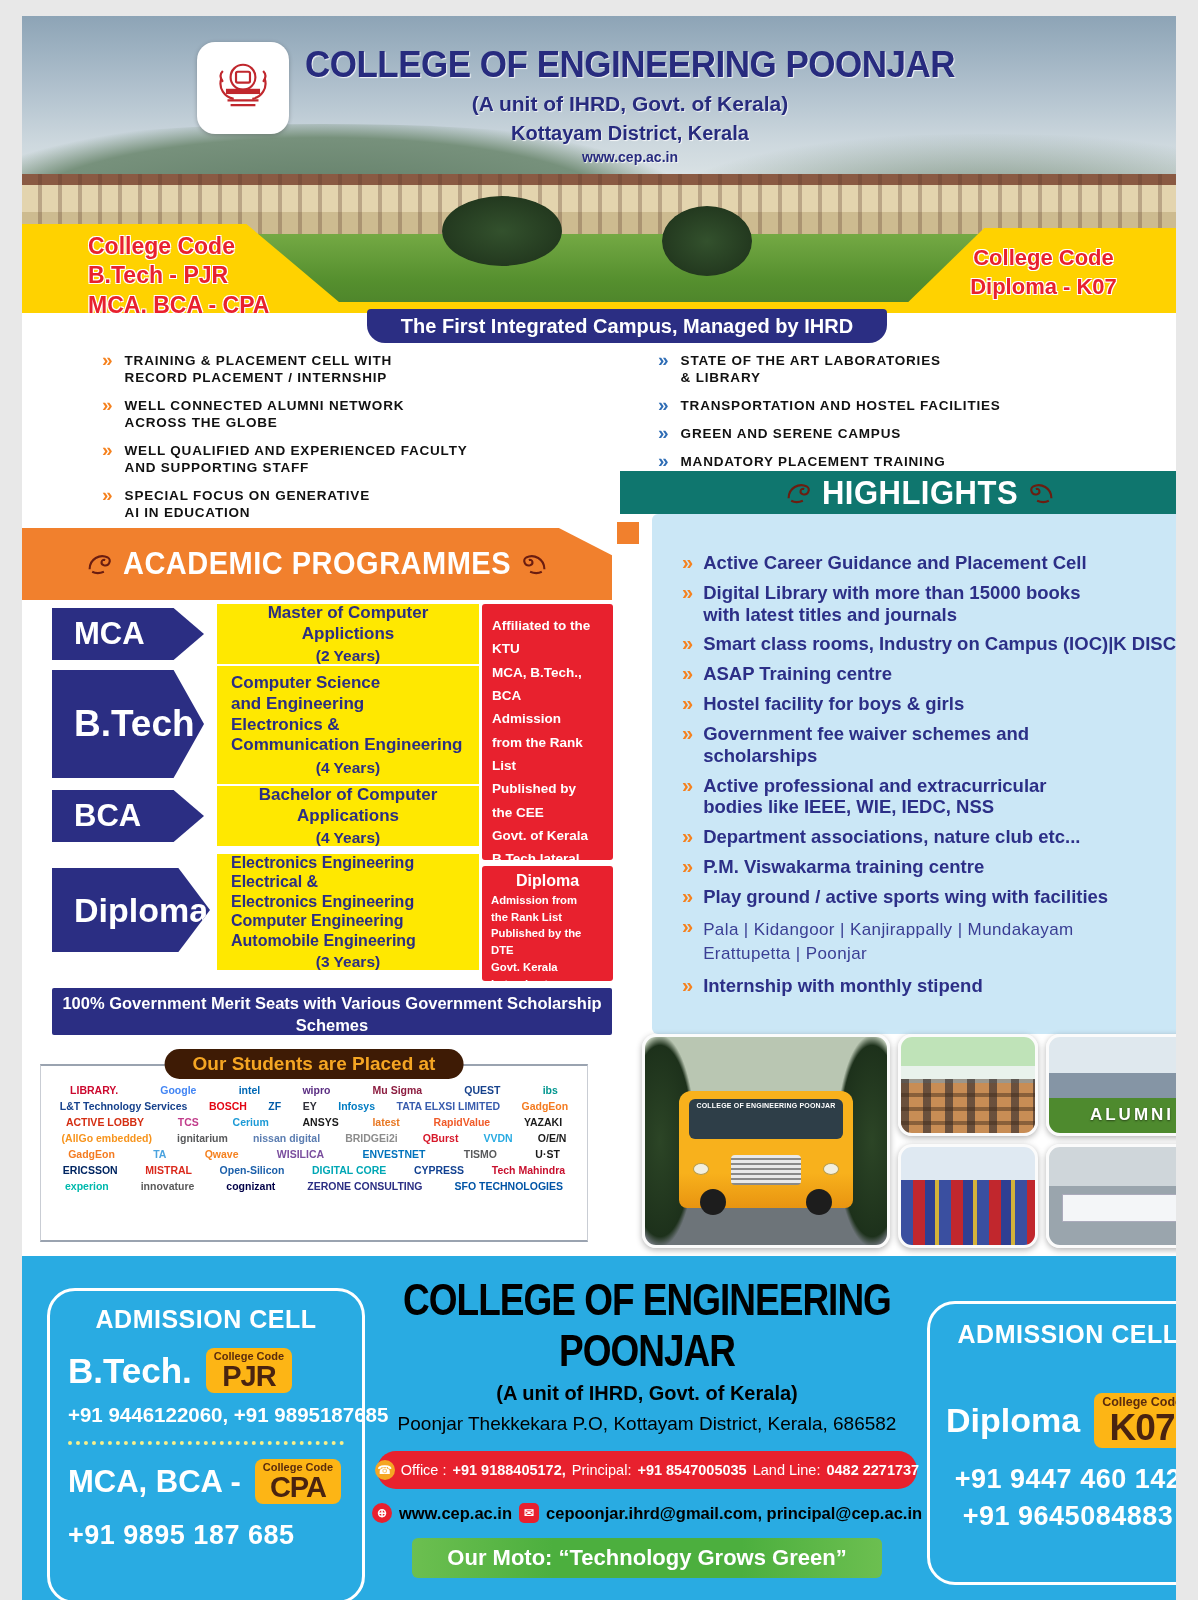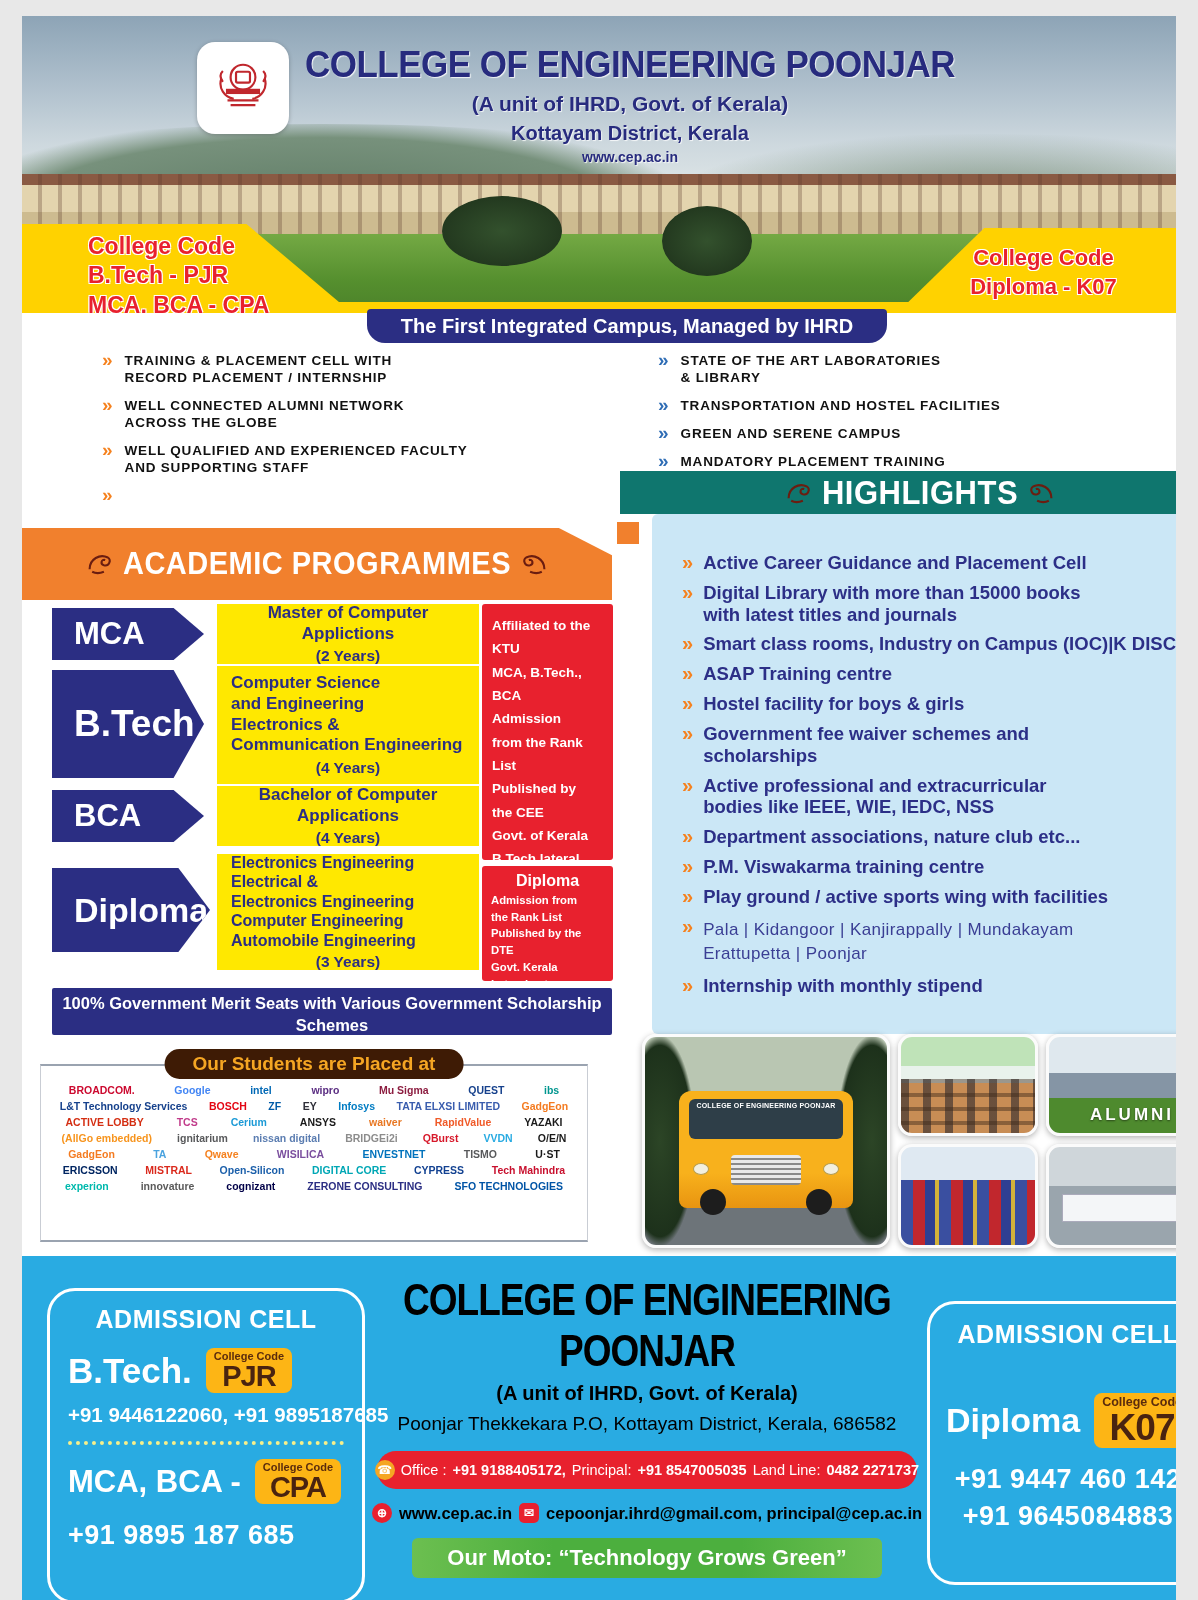--- a/index.html
+++ b/index.html
@@ -211,20 +211,22 @@
         <span class="feat-txt pre">WELL CONNECTED ALUMNI NETWORK
 ACROSS THE GLOBE</span>
       </div>
       <div class="feat">
         <span class="feat-arr" style="color: rgb(245, 130, 31);">»</span>
         <span class="feat-txt pre">WELL QUALIFIED AND EXPERIENCED FACULTY
 AND SUPPORTING STAFF</span>
       </div>
       <div class="feat">
         <span class="feat-arr" style="color: rgb(245, 130, 31);">»</span>
+        <span class="feat-txt pre">SPECIAL FOCUS ON GENERATIVE
+AI IN EDUCATION</span>
       </div>
     </div>
   <div class="features-col" id="features-right">
       <div class="feat">
         <span class="feat-arr" style="color: rgb(47, 109, 181);">»</span>
         <span class="feat-txt pre">STATE OF THE ART LABORATORIES
 &amp; LIBRARY</span>
       </div>
       <div class="feat">
         <span class="feat-arr" style="color: rgb(47, 109, 181);">»</span>
@@ -391,21 +393,21 @@
         <div>
           <div class="hl-txt pre">Internship with monthly stipend</div>
         </div>
       </div>
     </div>
 
   <div class="placed-box">
     <div class="placed-pill">Our Students are Placed at</div>
     <div id="logo-rows">
         <div class="logo-row">
-          <span class="logo-chip" style="color: rgb(204, 9, 47);">BROADCOM.</span>
+          <span class="logo-chip" style="color: rgb(204, 9, 47);">LIBRARY.</span>
           <span class="logo-chip" style="color: rgb(66, 133, 244);">Google</span>
           <span class="logo-chip" style="color: rgb(0, 104, 181);">intel</span>
           <span class="logo-chip" style="color: rgb(90, 45, 130);">wipro</span>
           <span class="logo-chip" style="color: rgb(140, 29, 64);">Mu Sigma</span>
           <span class="logo-chip" style="color: rgb(22, 65, 140);">QUEST</span>
           <span class="logo-chip" style="color: rgb(0, 150, 143);">ibs</span>
         </div>
         <div class="logo-row">
           <span class="logo-chip" style="color: rgb(22, 65, 140);">L&amp;T Technology Services</span>
           <span class="logo-chip" style="color: rgb(227, 6, 19);">BOSCH</span>
@@ -413,21 +415,21 @@
           <span class="logo-chip" style="color: rgb(46, 46, 56);">EY</span>
           <span class="logo-chip" style="color: rgb(0, 124, 195);">Infosys</span>
           <span class="logo-chip" style="color: rgb(58, 93, 174);">TATA ELXSI LIMITED</span>
           <span class="logo-chip" style="color: rgb(244, 123, 32);">GadgEon</span>
         </div>
         <div class="logo-row">
           <span class="logo-chip" style="color: rgb(212, 46, 18);">ACTIVE LOBBY</span>
           <span class="logo-chip" style="color: rgb(193, 59, 138);">TCS</span>
           <span class="logo-chip" style="color: rgb(28, 154, 214);">Cerium</span>
           <span class="logo-chip" style="color: rgb(26, 26, 26);">ANSYS</span>
-          <span class="logo-chip" style="color: rgb(232, 119, 34);">waiver</span>
+          <span class="logo-chip" style="color: rgb(232, 119, 34);">latest</span>
           <span class="logo-chip" style="color: rgb(240, 90, 40);">RapidValue</span>
           <span class="logo-chip" style="color: rgb(26, 26, 26);">YAZAKI</span>
         </div>
         <div class="logo-row">
           <span class="logo-chip" style="color: rgb(247, 148, 29);">(AllGo embedded)</span>
           <span class="logo-chip" style="color: rgb(88, 89, 91);">ignitarium</span>
           <span class="logo-chip" style="color: rgb(91, 125, 177);">nissan digital</span>
           <span class="logo-chip" style="color: rgb(140, 140, 140);">BRIDGEi2i</span>
           <span class="logo-chip" style="color: rgb(215, 24, 42);">QBurst</span>
           <span class="logo-chip" style="color: rgb(41, 171, 226);">VVDN</span>

